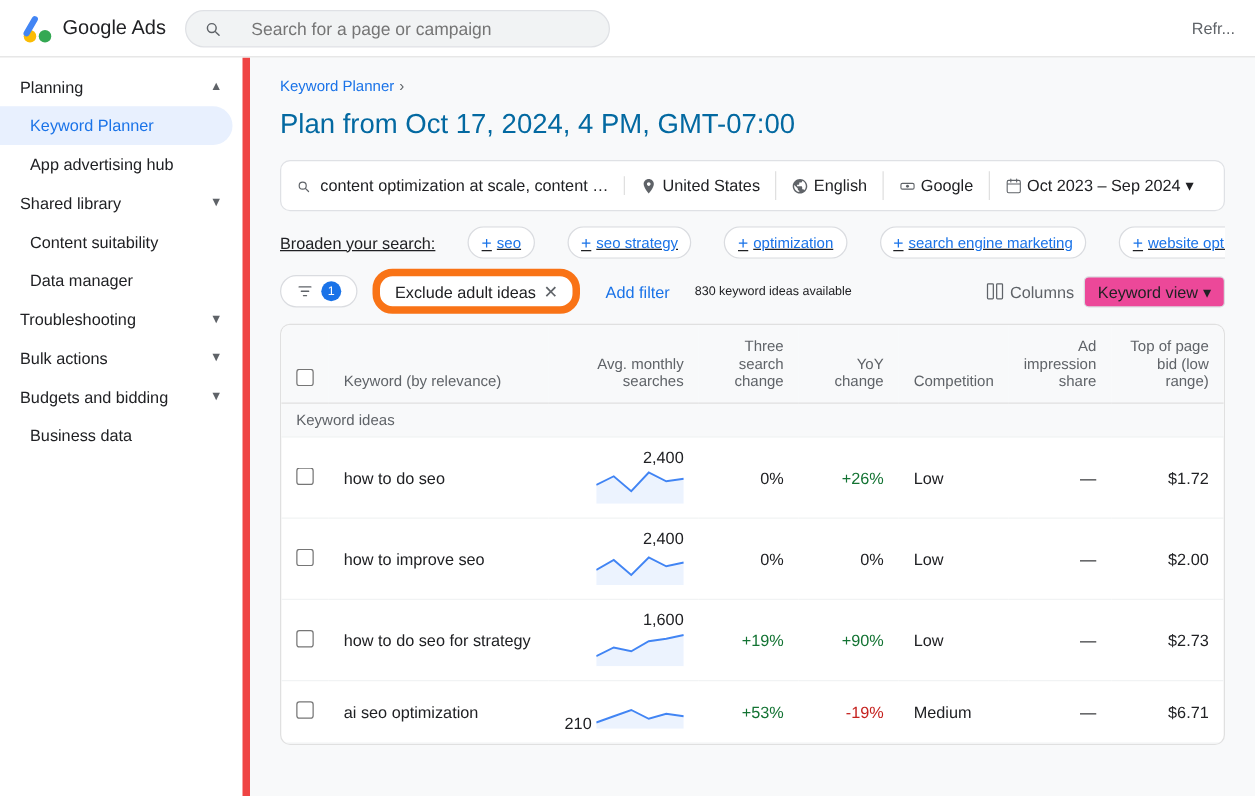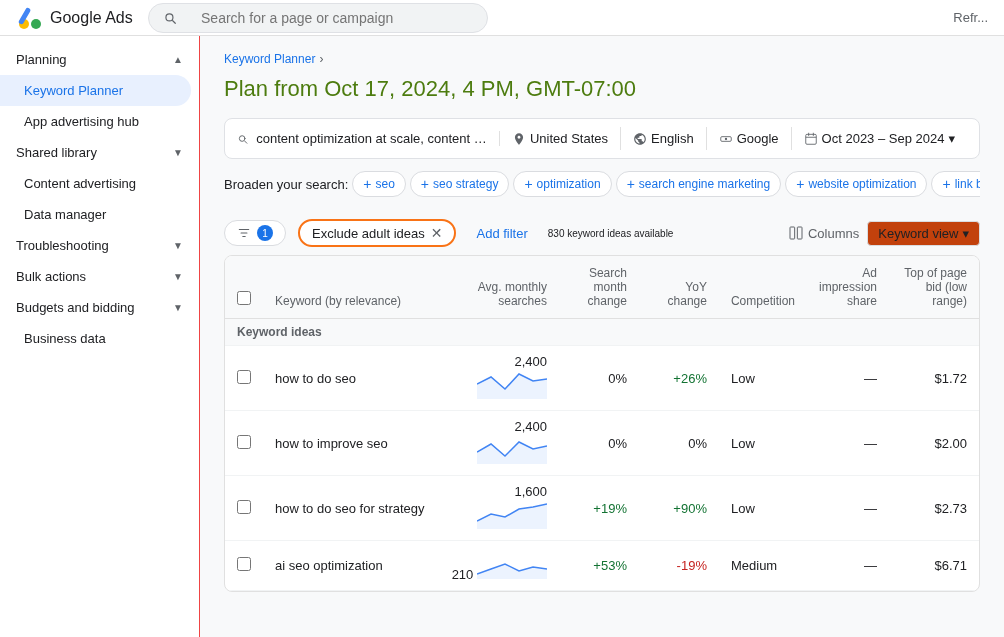--- a/index.html
+++ b/index.html
@@ -1,74 +1,74 @@
 <!DOCTYPE html>
 <html><head>
   <meta charset="utf-8">
   <style>
     * { box-sizing: border-box; margin: 0; padding: 0; }
     body { font-family: 'Google Sans', Arial, sans-serif; font-size: 13px; color: #202124; background: #f8f9fa; display: flex; flex-direction: column; height: 637px; overflow: hidden; }
 
     
     .topbar {
       display: flex; align-items: center; background: #fff; border-bottom: 1px solid #e0e0e0;
-      height: 36px; padding: 0 16px; gap: 12px; flex-shrink: 0;
+      height: 46px; padding: 0 16px; gap: 12px; flex-shrink: 0;
     }
     .logo-area { display: flex; align-items: center; gap: 6px; min-width: 120px; }
     .logo-icon { width: 28px; height: 28px; }
     .logo-text { font-size: 16px; font-weight: 500; color: #202124; }
     .search-bar {
       display: flex; align-items: center; border: 1px solid #dfe1e5; border-radius: 24px;
       padding: 6px 14px; gap: 24px; width: 340px; background: #f1f3f4;
     }
     .search-bar input { border: none; background: transparent; outline: none; font-size: 14px; color: #202124; width: 100%; }
     .topbar-right { margin-left: auto; font-size: 13px; color: #5f6368; }
 
     
     .layout { display: flex; flex: 1; overflow: hidden; }
 
     
     .sidebar {
-      width: 200px; background: #fff; border-right: 1px solid #ef4444;
+      width: 200px; background: #fff; border-right: 6px solid #ef4444;
       overflow-y: auto; flex-shrink: 0; padding: 8px 0;
     }
     .sidebar-section-header {
       display: flex; align-items: center; justify-content: space-between;
       padding: 8px 16px; font-size: 13px; font-weight: 500; color: #202124; cursor: pointer;
     }
     .sidebar-item {
       display: flex; align-items: center; padding: 8px 16px 8px 24px;
       font-size: 13px; color: #202124; cursor: pointer; border-radius: 0 24px 24px 0;
       margin-right: 8px;
     }
     .sidebar-item.active { background: #e8f0fe; color: #1a73e8; font-weight: 500; }
     .chevron { font-size: 10px; color: #5f6368; }
 
     
     .main { flex: 1; overflow-y: auto; padding: 16px 24px; background: #f8f9fa; }
     .breadcrumb { font-size: 12px; color: #1a73e8; margin-bottom: 10px; display: flex; align-items: center; gap: 4px; }
     .breadcrumb span { color: #5f6368; }
-    .page-title { font-size: 22px; font-weight: 400; color: #4d7c0f; margin-bottom: 16px; }
+    .page-title { font-size: 22px; font-weight: 400; color: #0369a1; margin-bottom: 16px; }
 
     
     .filters-row {
       display: flex; align-items: center; background: #fff; border: 1px solid #dfe1e5;
       border-radius: 8px; padding: 8px 12px; gap: 0; margin-bottom: 12px; flex-wrap: nowrap;
     }
     .filter-search { display: flex; align-items: center; gap: 8px; border-right: 1px solid #e0e0e0; padding-right: 12px; flex: 1; min-width: 0; }
     .filter-search-text { font-size: 13px; color: #202124; white-space: nowrap; overflow: hidden; text-overflow: ellipsis; }
     .filter-pill {
       display: flex; align-items: center; gap: 4px; padding: 4px 12px;
       font-size: 13px; color: #202124; cursor: pointer; border-right: 1px solid #e0e0e0;
       white-space: nowrap;
     }
     .filter-pill:last-child { border-right: none; }
 
     
-    .broaden-row { display: flex; align-items: center; gap: 4px; margin-bottom: 22px; flex-wrap: nowrap; overflow-x: hidden; }
+    .broaden-row { display: flex; align-items: center; gap: 26px; margin-bottom: 8px; flex-wrap: nowrap; overflow-x: hidden; text-decoration: underline; }
     .broaden-label { font-size: 13px; color: #202124; white-space: nowrap; }
     .tag-chip {
       display: flex; align-items: center; gap: 4px; border: 1px solid #dadce0; border-radius: 16px;
       padding: 4px 10px; font-size: 12px; color: #1a73e8; cursor: pointer; white-space: nowrap;
       background: #fff;
     }
     .tag-plus { color: #1a73e8; font-size: 14px; font-weight: 500; }
 
     
     .toolbar {
@@ -76,47 +76,47 @@
     }
     .filter-btn {
       display: flex; align-items: center; gap: 6px; border: 1px solid #dadce0; border-radius: 16px;
       padding: 4px 12px; font-size: 13px; cursor: pointer; background: #fff; color: #202124;
     }
     .filter-btn .badge {
       background: #1a73e8; color: #fff; border-radius: 50%; width: 16px; height: 16px;
       display: flex; align-items: center; justify-content: center; font-size: 10px;
     }
     .exclude-chip {
-      display: flex; align-items: center; gap: 6px; border: 2px solid #f97316; border-radius: 16px;
+      display: flex; align-items: center; gap: 6px; border: 6px solid #f97316; border-radius: 16px;
       padding: 4px 12px; font-size: 13px; background: #fff; color: #202124;
     }
     .exclude-chip .x-btn { cursor: pointer; color: #5f6368; font-size: 14px; }
     .add-filter-btn { font-size: 13px; color: #1a73e8; cursor: pointer; padding: 4px 8px; }
     .keyword-count { font-size: 10px; color: #202124; }
     .keyword-count strong { font-weight: 500; }
     .toolbar-right { margin-left: auto; display: flex; align-items: center; gap: 8px; }
     .columns-btn { display: flex; align-items: center; gap: 4px; font-size: 13px; color: #5f6368; cursor: pointer; }
     .keyword-view-btn {
       display: flex; align-items: flex-end; gap: 4px; border: 1px solid #dadce0; border-radius: 4px;
-      padding: 4px 10px; font-size: 13px; cursor: pointer; background: #c2410c;
+      padding: 4px 10px; font-size: 13px; cursor: pointer; background: #ec4899;
     }
 
     
     .table-container { background: #fff; border: 1px solid #e0e0e0; border-radius: 8px; overflow: hidden; }
     table { width: 100%; border-collapse: collapse; }
     thead tr { background: #f8f9fa; border-bottom: 1px solid #e0e0e0; }
     thead th {
       padding: 10px 12px; font-size: 12px; font-weight: 500; color: #5f6368;
       text-align: left; vertical-align: bottom; white-space: normal;
     }
     thead th.right { text-align: right; }
     tbody tr { border-bottom: 1px solid #f1f3f4; }
     tbody td { padding: 8px 12px; font-size: 13px; color: #202124; vertical-align: middle; }
     tbody td.right { text-align: right; }
-    .section-label td { font-size: 12px; color: #5f6368; background: #f8f9fa; padding: 6px 12px; font-weight: 700; }
+    .section-label td { font-size: 12px; color: #5f6368; background: #f8f9fa; padding: 6px 12px; font-weight: 400; }
 
     .sparkline { width: 70px; height: 30px; }
 
     input[type="checkbox"] { width: 14px; height: 14px; cursor: pointer; accent-color: #1a73e8; }
 
     .th-check { width: 32px; }
     .th-keyword { min-width: 160px; }
     .th-avg { width: 120px; text-align: right; }
     .th-three { width: 80px; text-align: center; }
     .th-yoy { width: 80px; text-align: center; }
@@ -161,21 +161,21 @@
     </div>
     <div class="sidebar-item">
       <span>App advertising hub</span>
     </div>
 
     <div class="sidebar-section-header">
       <span>Shared library</span>
       <span class="chevron">▼</span>
     </div>
     <div class="sidebar-item">
-      <span>Content advertising</span>
+      <span>Content suitability</span>
     </div>
     <div class="sidebar-item">
       <span>Data manager</span>
     </div>
     <div class="sidebar-section-header">
       <span>Troubleshooting</span>
       <span class="chevron">▼</span>
     </div>
     <div class="sidebar-section-header">
       <span>Bulk actions</span>
@@ -301,21 +301,21 @@
             <th class="th-check">
               <input type="checkbox" style="">
             </th>
             <th class="th-keyword">
               <span>Keyword (by relevance)</span>
             </th>
             <th class="th-avg right">
               <span>Avg. monthly searches</span>
             </th>
             <th class="th-three right">
-              <span>Search month change</span>
+              <span>Three search change</span>
             </th>
             <th class="th-yoy right">
               <span>YoY change</span>
             </th>
             <th class="th-comp">
               <span>Competition</span>
             </th>
             <th class="th-adshare right">
               <span>Ad impression share</span>
             </th>

